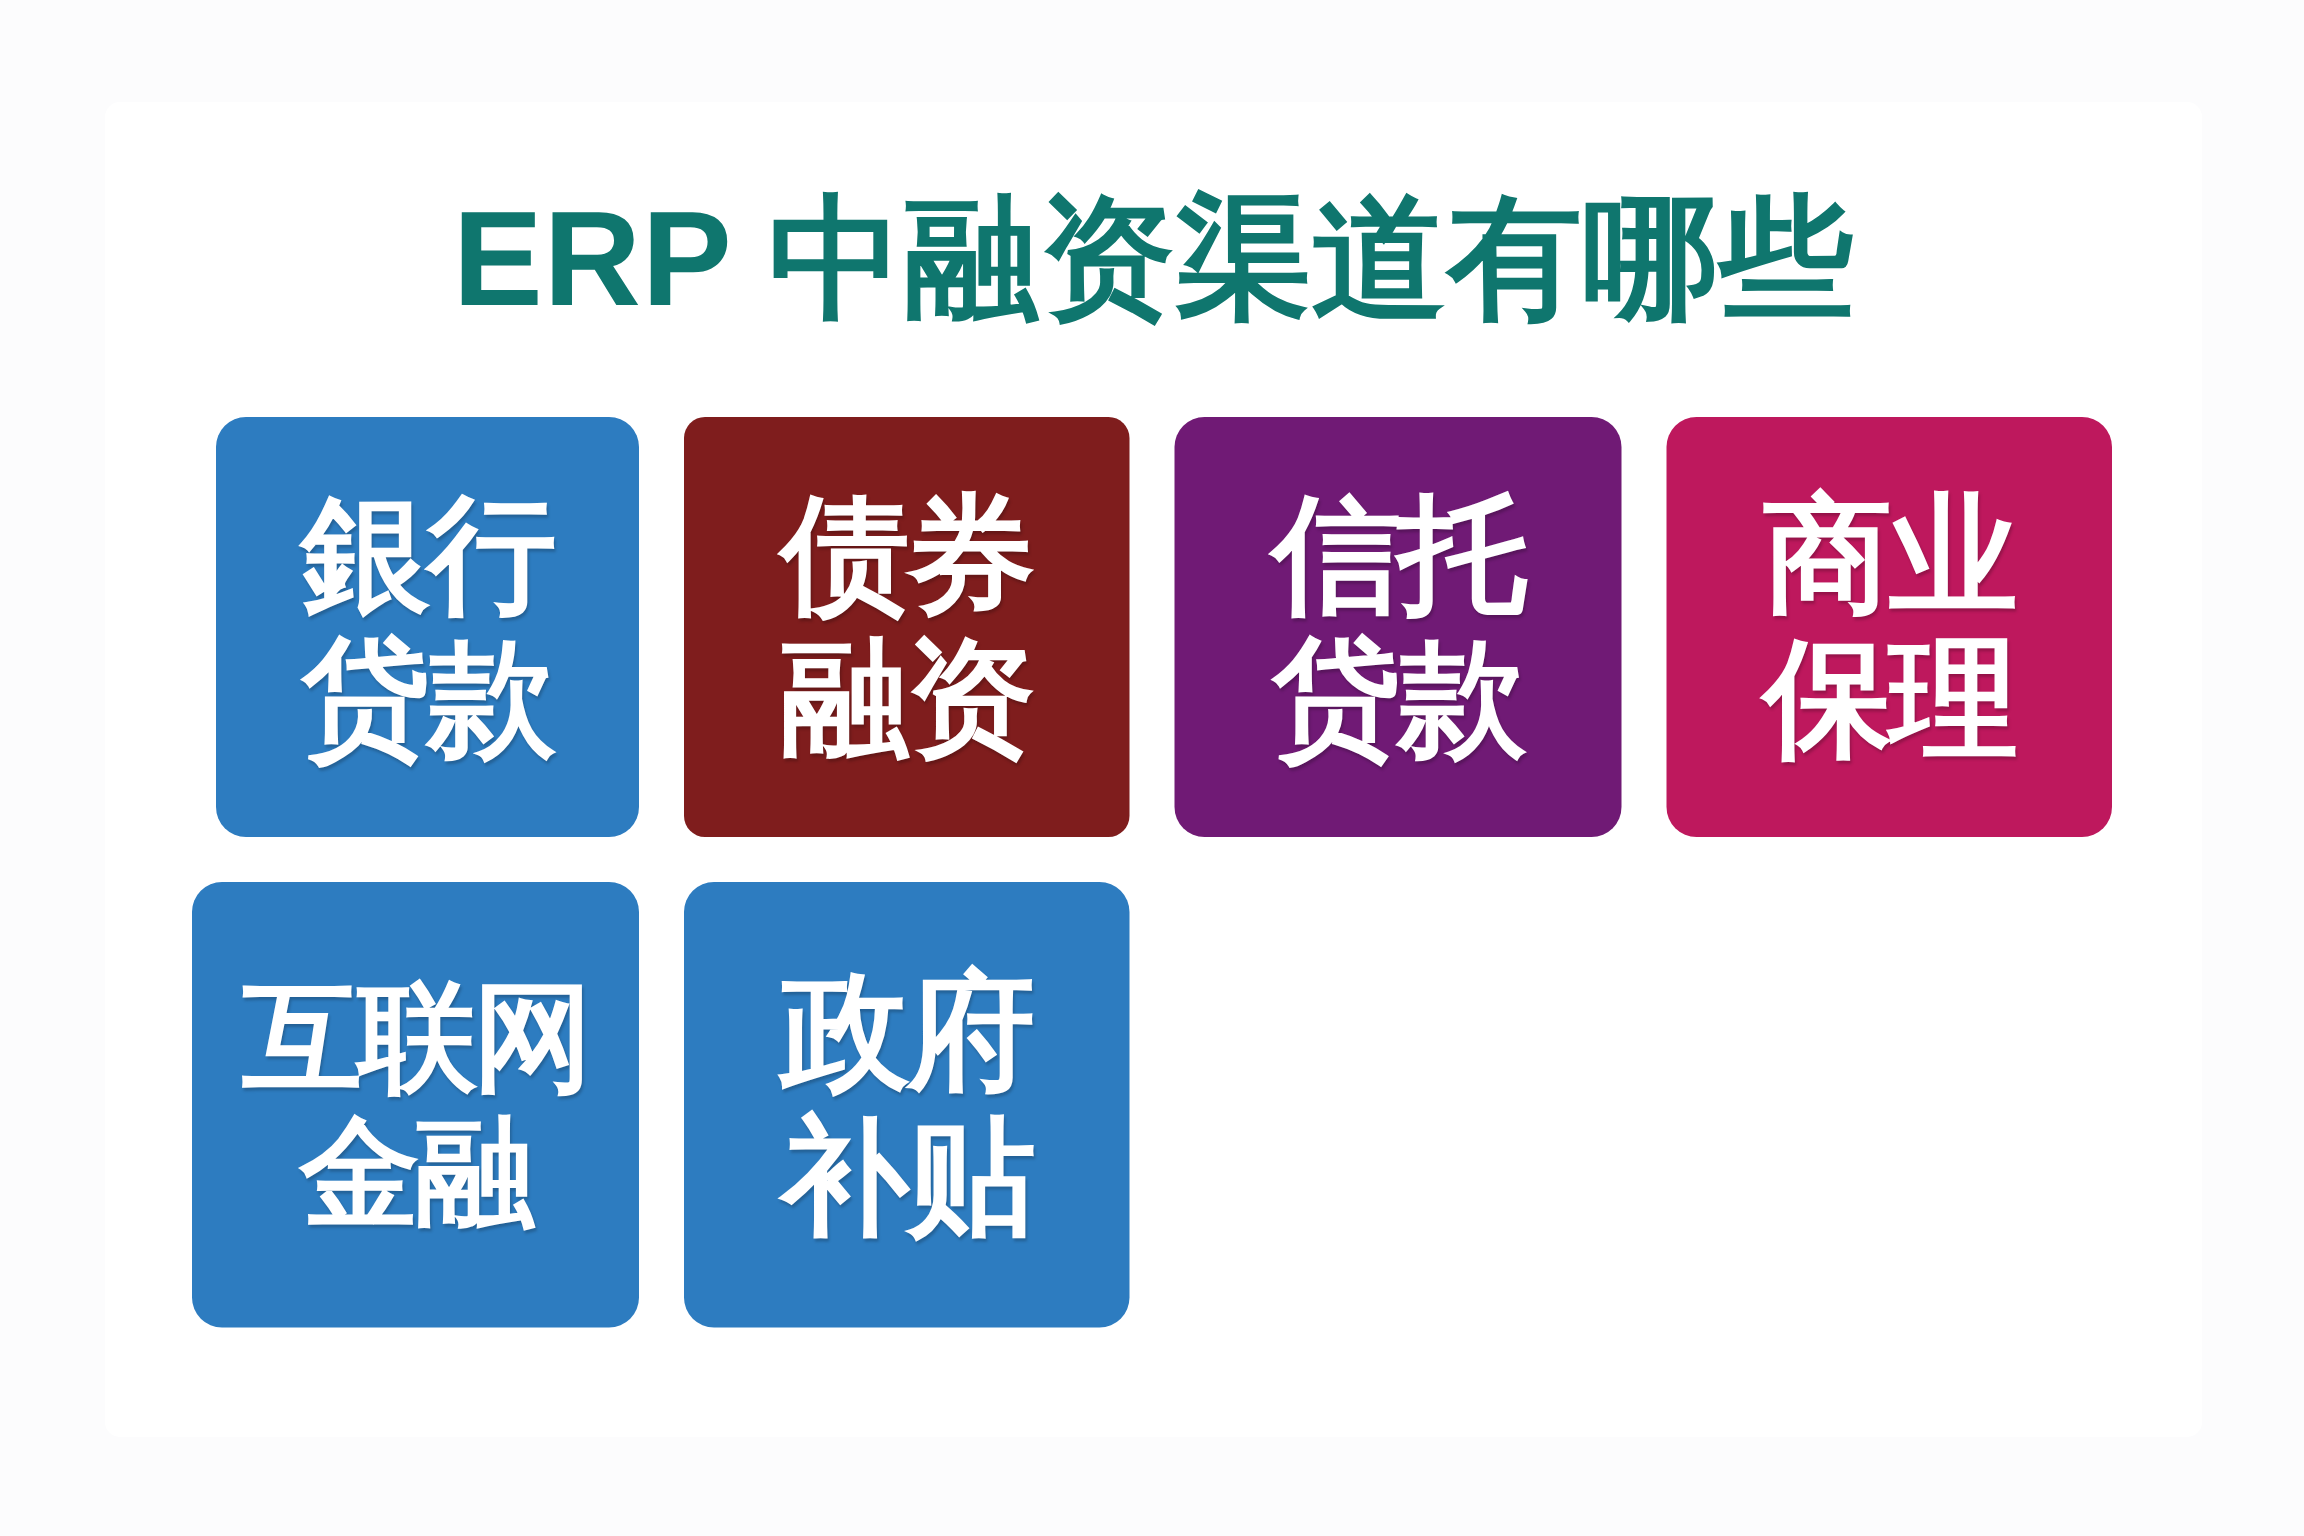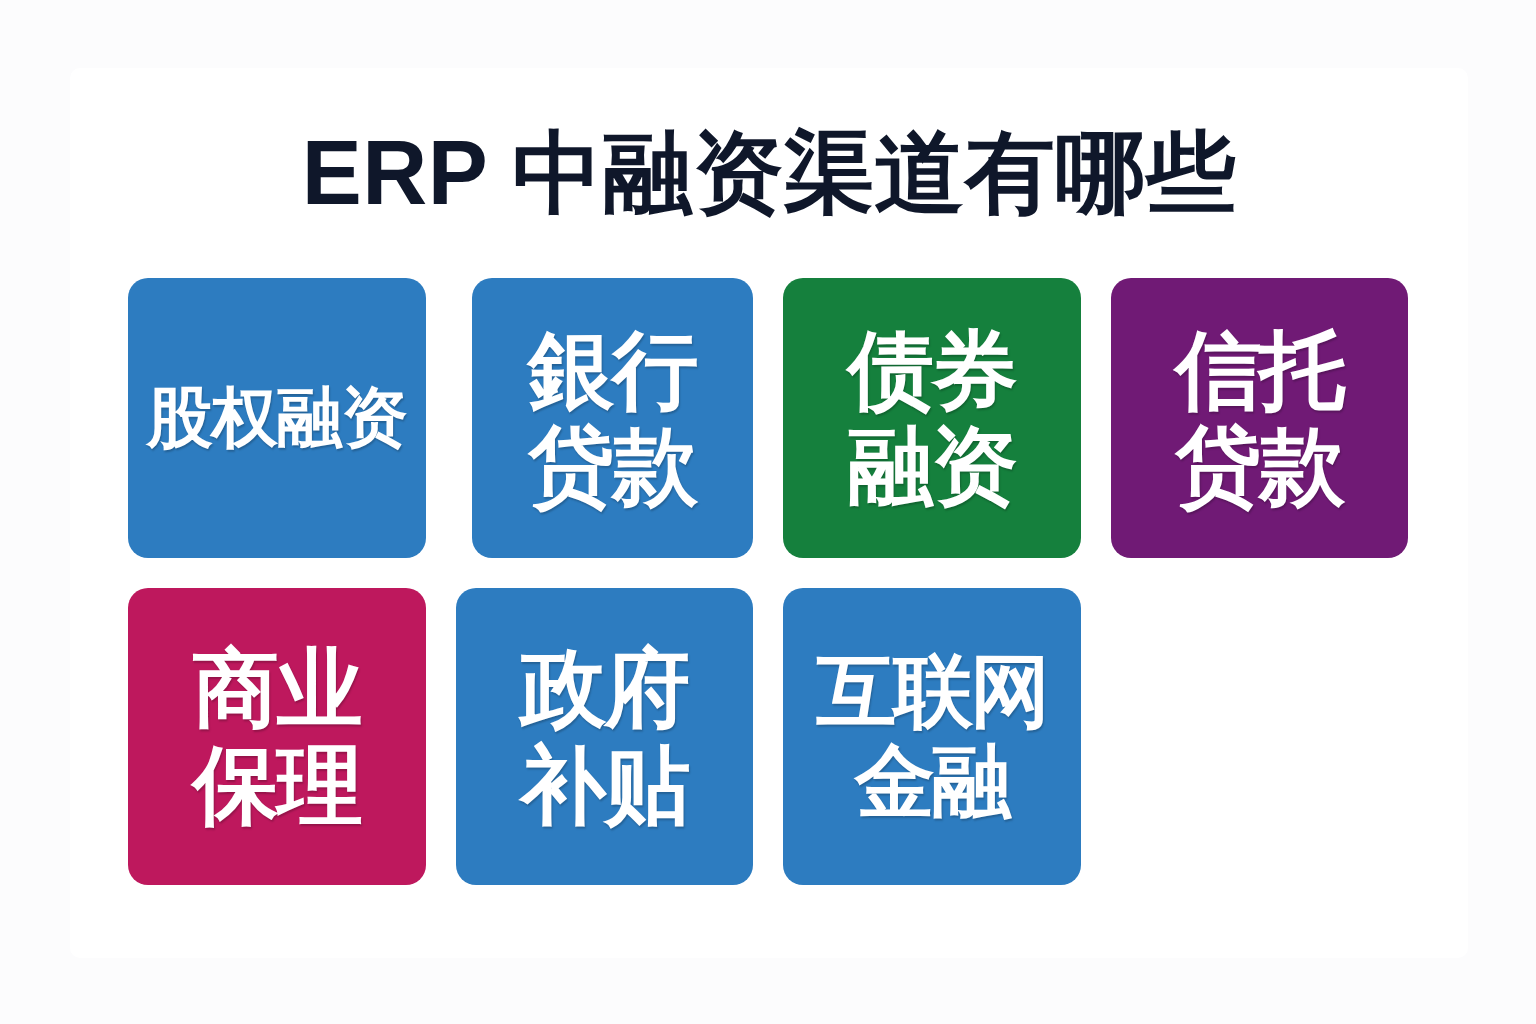--- a/index.html
+++ b/index.html
@@ -84,54 +84,51 @@
   .size-one-line { font-size: 66px; letter-spacing: -1px; }
   .size-two-line { font-size: 86px; letter-spacing: -2px; }
   .size-two-line-sm { font-size: 80px; letter-spacing: -3px; }
 </style>
 </head>
 <body>
 
 <div class="canvas" style="background: rgb(252, 252, 253);">
   <div class="card" style="background: rgb(255, 255, 255);">
 
-    <div class="title" style="color: #0f172a;">ERP 中融资渠道有哪些</div>
+    <div class="title" style="color: #0f766e;">ERP 中融资渠道有哪些</div>
 
     <div class="grid">
 
-      <div class="tile" style="background: rgb(45, 124, 192);">
-        <span class="tile-label size-one-line" style="color: rgb(255, 255, 255);">股权融资</span>
-      </div>
 
       <div class="tile" style="background: rgb(45, 124, 192); margin-left: 16px;">
         <span class="tile-label size-two-line" style="color: rgb(255, 255, 255);">銀行
 贷款</span>
       </div>
 
-      <div class="tile" style="background: #15803d;">
+      <div class="tile" style="background: #7f1d1d; border-radius: 14px;">
         <span class="tile-label size-two-line" style="color: rgb(255, 255, 255);">债券
 融资</span>
       </div>
 
 
       <div class="tile" style="background: #701a75;">
         <span class="tile-label size-two-line" style="color: rgb(255, 255, 255);">信托
 贷款</span>
       </div>
 
       <div class="tile" style="background: #be185d;">
         <span class="tile-label size-two-line" style="color: rgb(255, 255, 255);">商业
 保理</span>
       </div>
 
       <div class="tile" style="background: rgb(45, 124, 192);">
-        <span class="tile-label size-two-line" style="color: rgb(255, 255, 255);">政府
-补贴</span>
+        <span class="tile-label size-two-line-sm" style="color: rgb(255, 255, 255);">互联网
+金融</span>
       </div>
 
       <div class="tile" style="background: rgb(45, 124, 192);">
-        <span class="tile-label size-two-line-sm" style="color: rgb(255, 255, 255);">互联网
-金融</span>
+        <span class="tile-label size-two-line" style="color: rgb(255, 255, 255);">政府
+补贴</span>
       </div>
 
     </div>
   </div>
 </div>
 
 </body></html>

